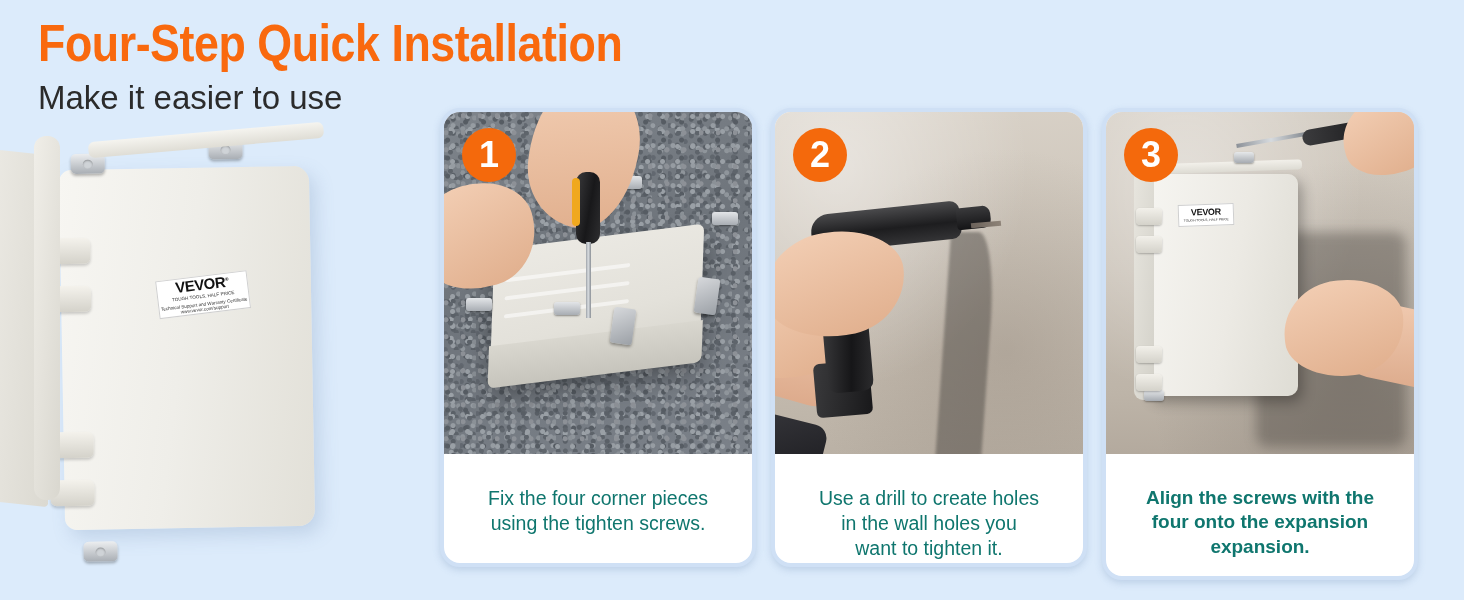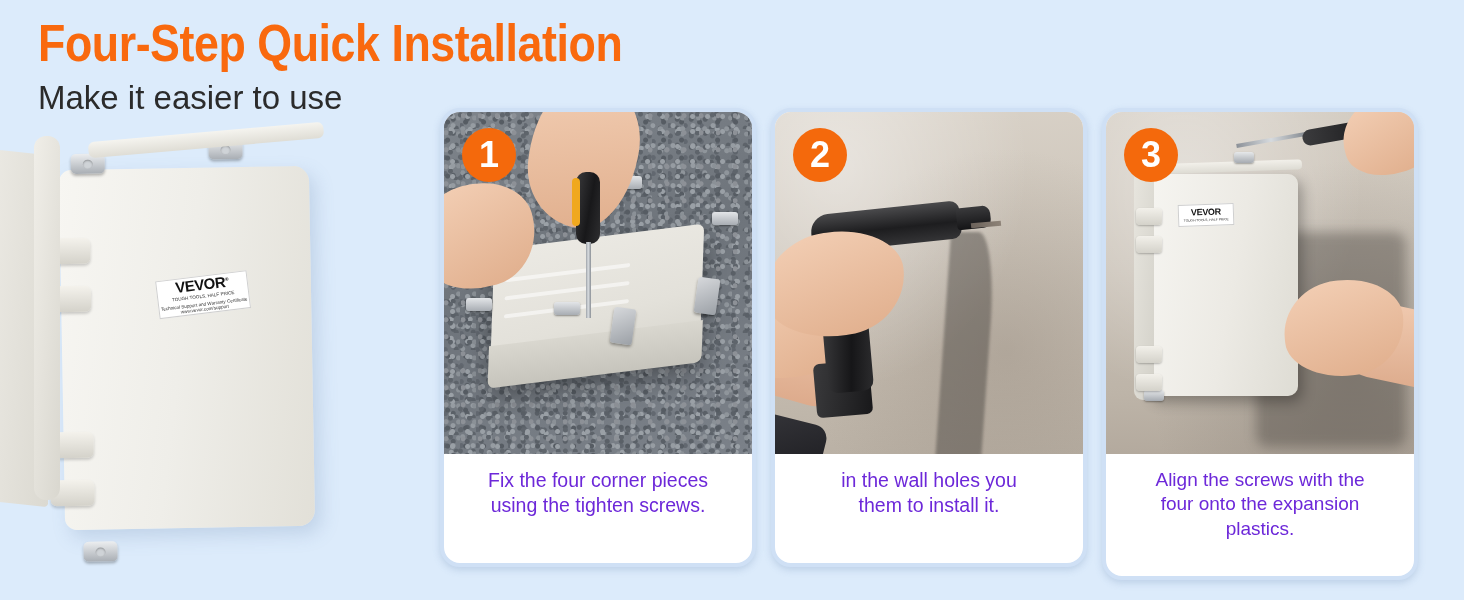--- a/index.html
+++ b/index.html
@@ -53,27 +53,27 @@
   .badge {
     position:absolute; left:18px; top:16px;
     width:54px; height:54px; border-radius:50%;
     background:#f4690c;
     color:#fff;
     font-size:36px; font-weight:bold;
     display:flex; align-items:center; justify-content:center;
     line-height:1; z-index:9;
   }
   .caption {
-    padding:14px 10px 12px;
+    padding:32px 10px 12px;
     text-align:center;
     font-size:19.5px;
     line-height:1.28;
-    color:#6d28d9;
-  }
-  .card.c3 .caption { font-size:19px; }
+    color:#0f766e;
+  }
+  .card.c3 .caption { font-size:19px;font-weight:bold; }
 
   
 
   
   .gravel {
     position:absolute; inset:0;
     background:
       radial-gradient(circle at 12% 22%, #8d9197 0 2px, transparent 3px),
       radial-gradient(circle at 34% 11%, #5e646b 0 2px, transparent 3px),
       radial-gradient(circle at 57% 30%, #9aa0a6 0 2px, transparent 3px),
@@ -307,22 +307,23 @@
       <div class="forearm"></div>
       <div class="drill-batt"></div>
       <div class="drill-grip"></div>
       <div class="drill-body"></div>
       <div class="drill-bit"></div>
       <div class="hand h2b"></div>
       <div class="hand h2a"></div>
       <div class="badge">2</div>
     </div>
     <div class="caption">
+      <div>Use a drill to create holes</div>
       <div>in the wall holes you</div>
-      <div>them to install it.</div>
+      <div>want to tighten it.</div>
     </div>
   </div>
 
   <div class="card c3">
     <div class="photo">
       <div class="wall3"></div>
       <div class="castshadow"></div>
       <div class="box3-lid"></div>
       <div class="box3"></div>
       <div class="mount m1"></div>
@@ -339,17 +340,17 @@
       <div class="arm3"></div>
       <div class="hand h3a"></div>
       <div class="sd3shaft"></div>
       <div class="sd3"></div>
       <div class="hand h3b"></div>
       <div class="badge">3</div>
     </div>
     <div class="caption">
       <div>Align the screws with the</div>
       <div>four onto the expansion</div>
-      <div>plastics.</div>
+      <div>expansion.</div>
     </div>
   </div>
 
 </div>
 
 </body></html>

